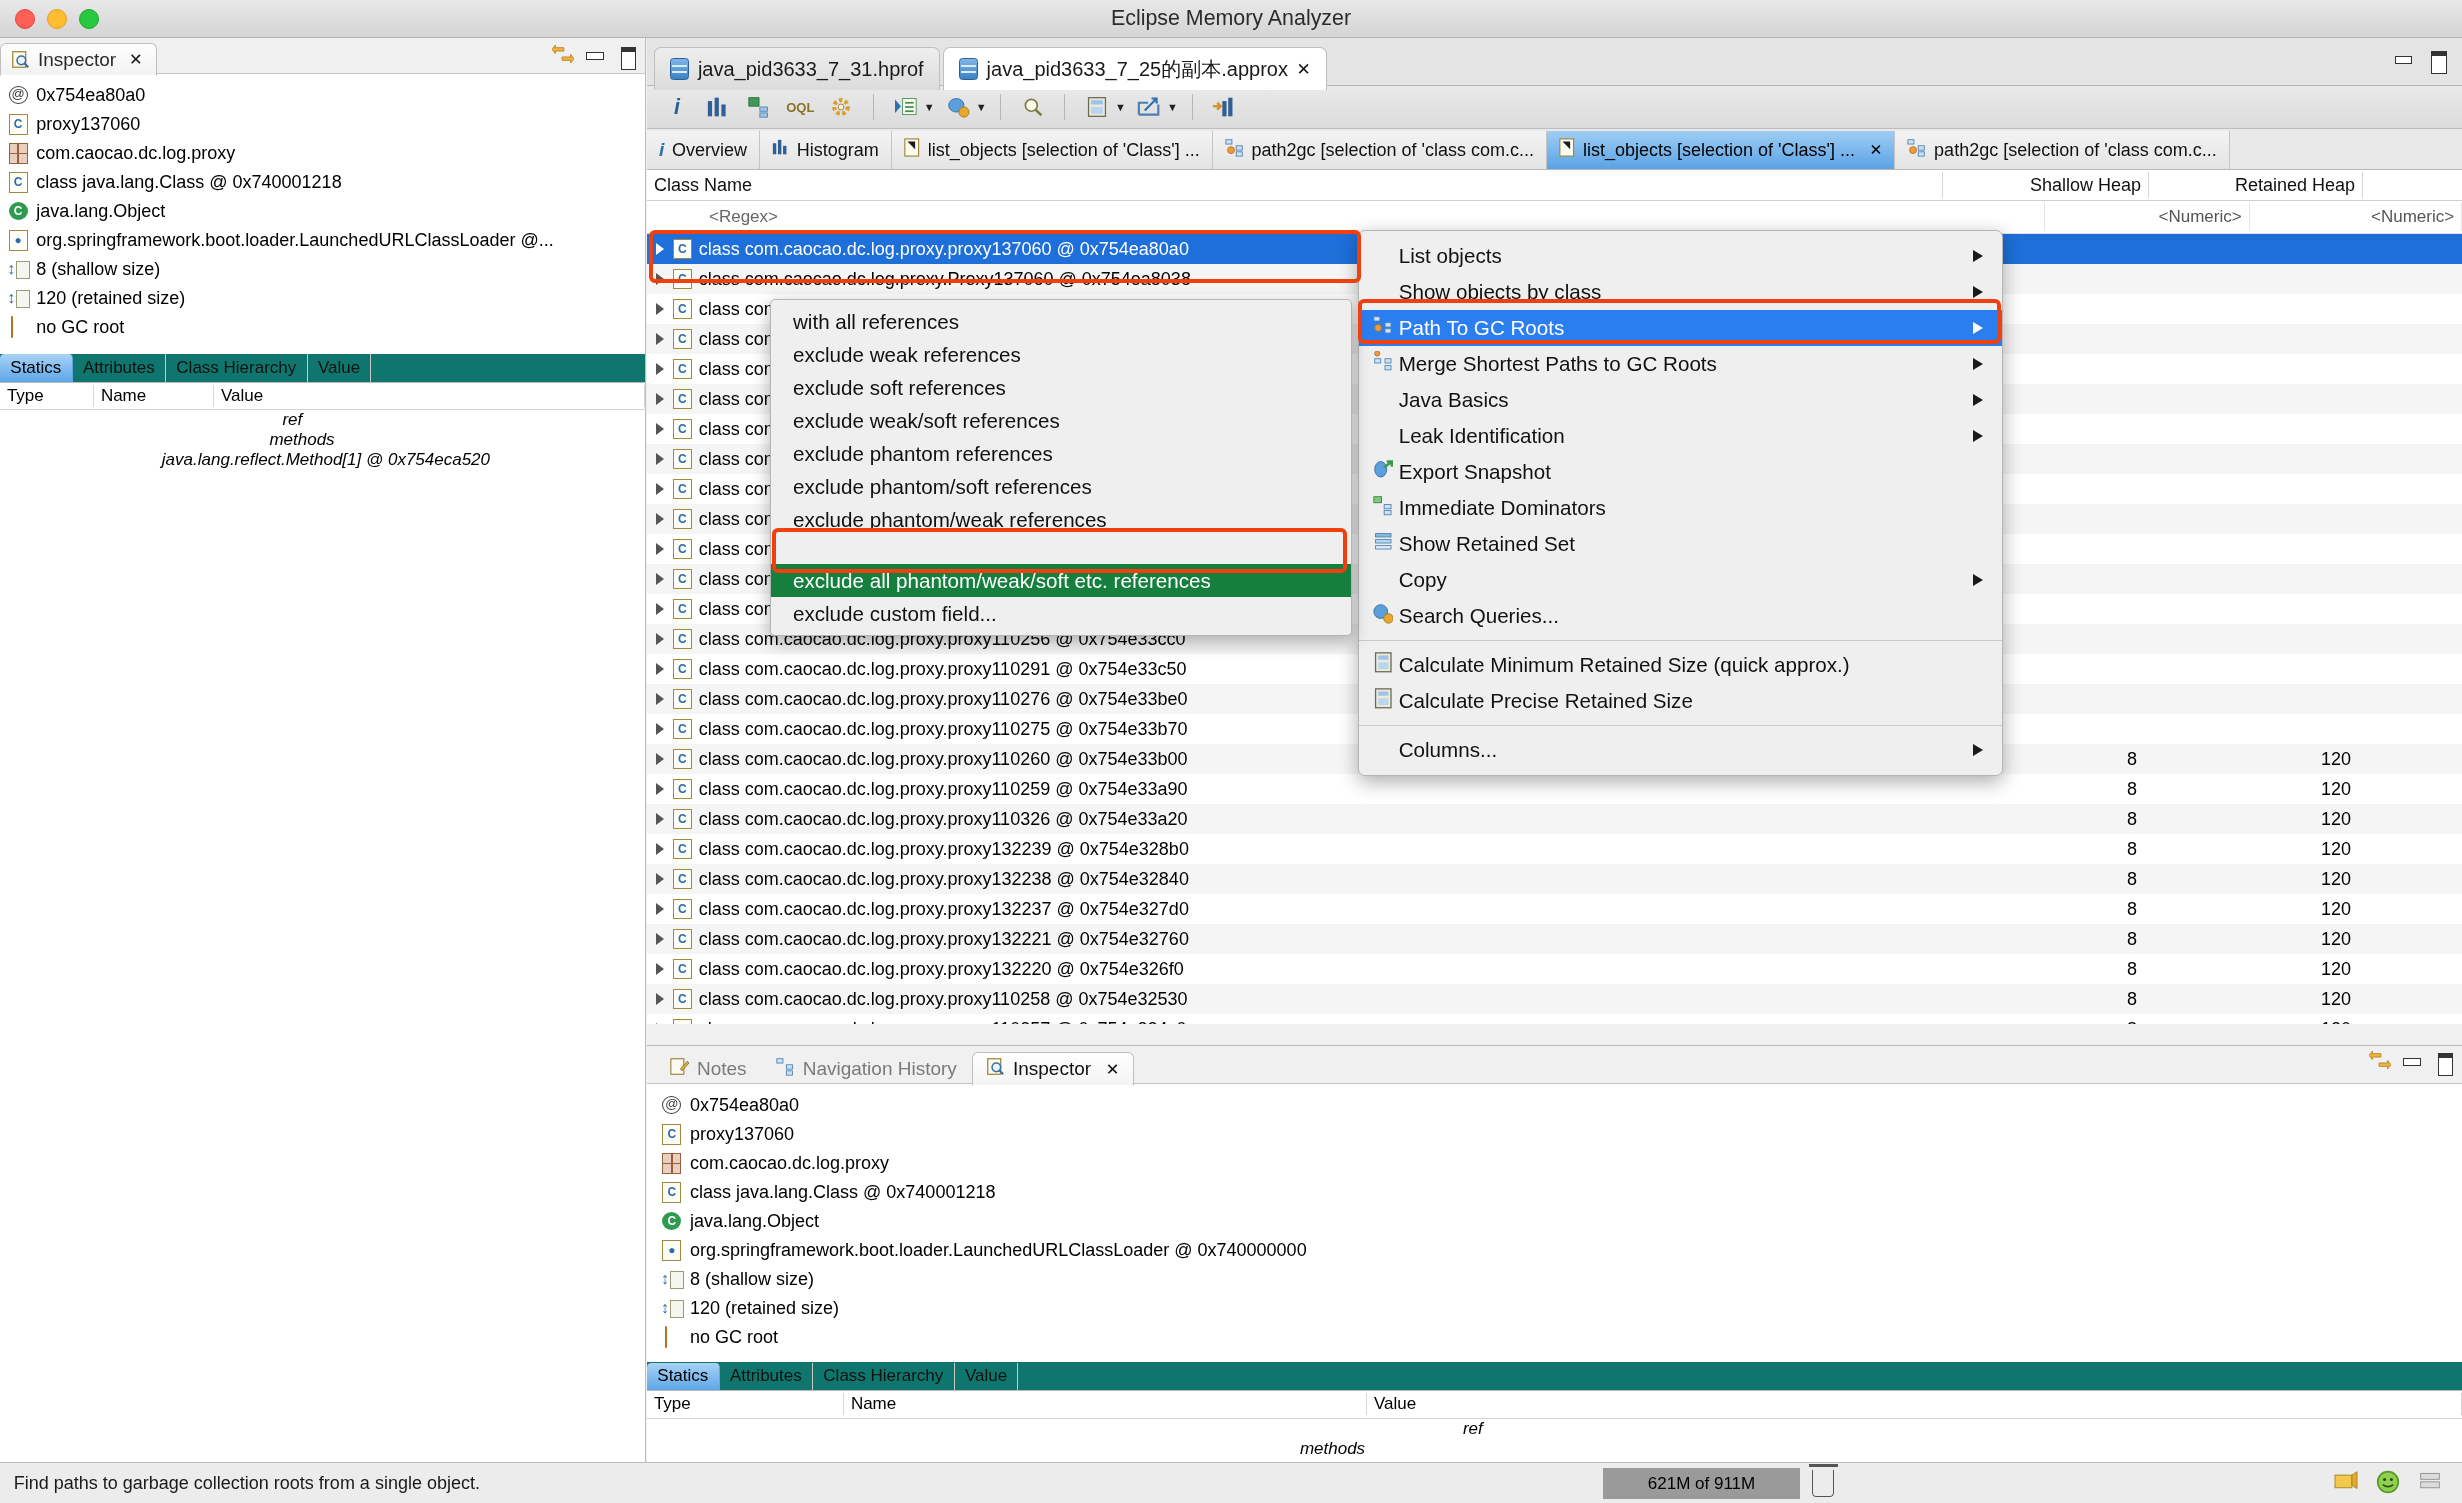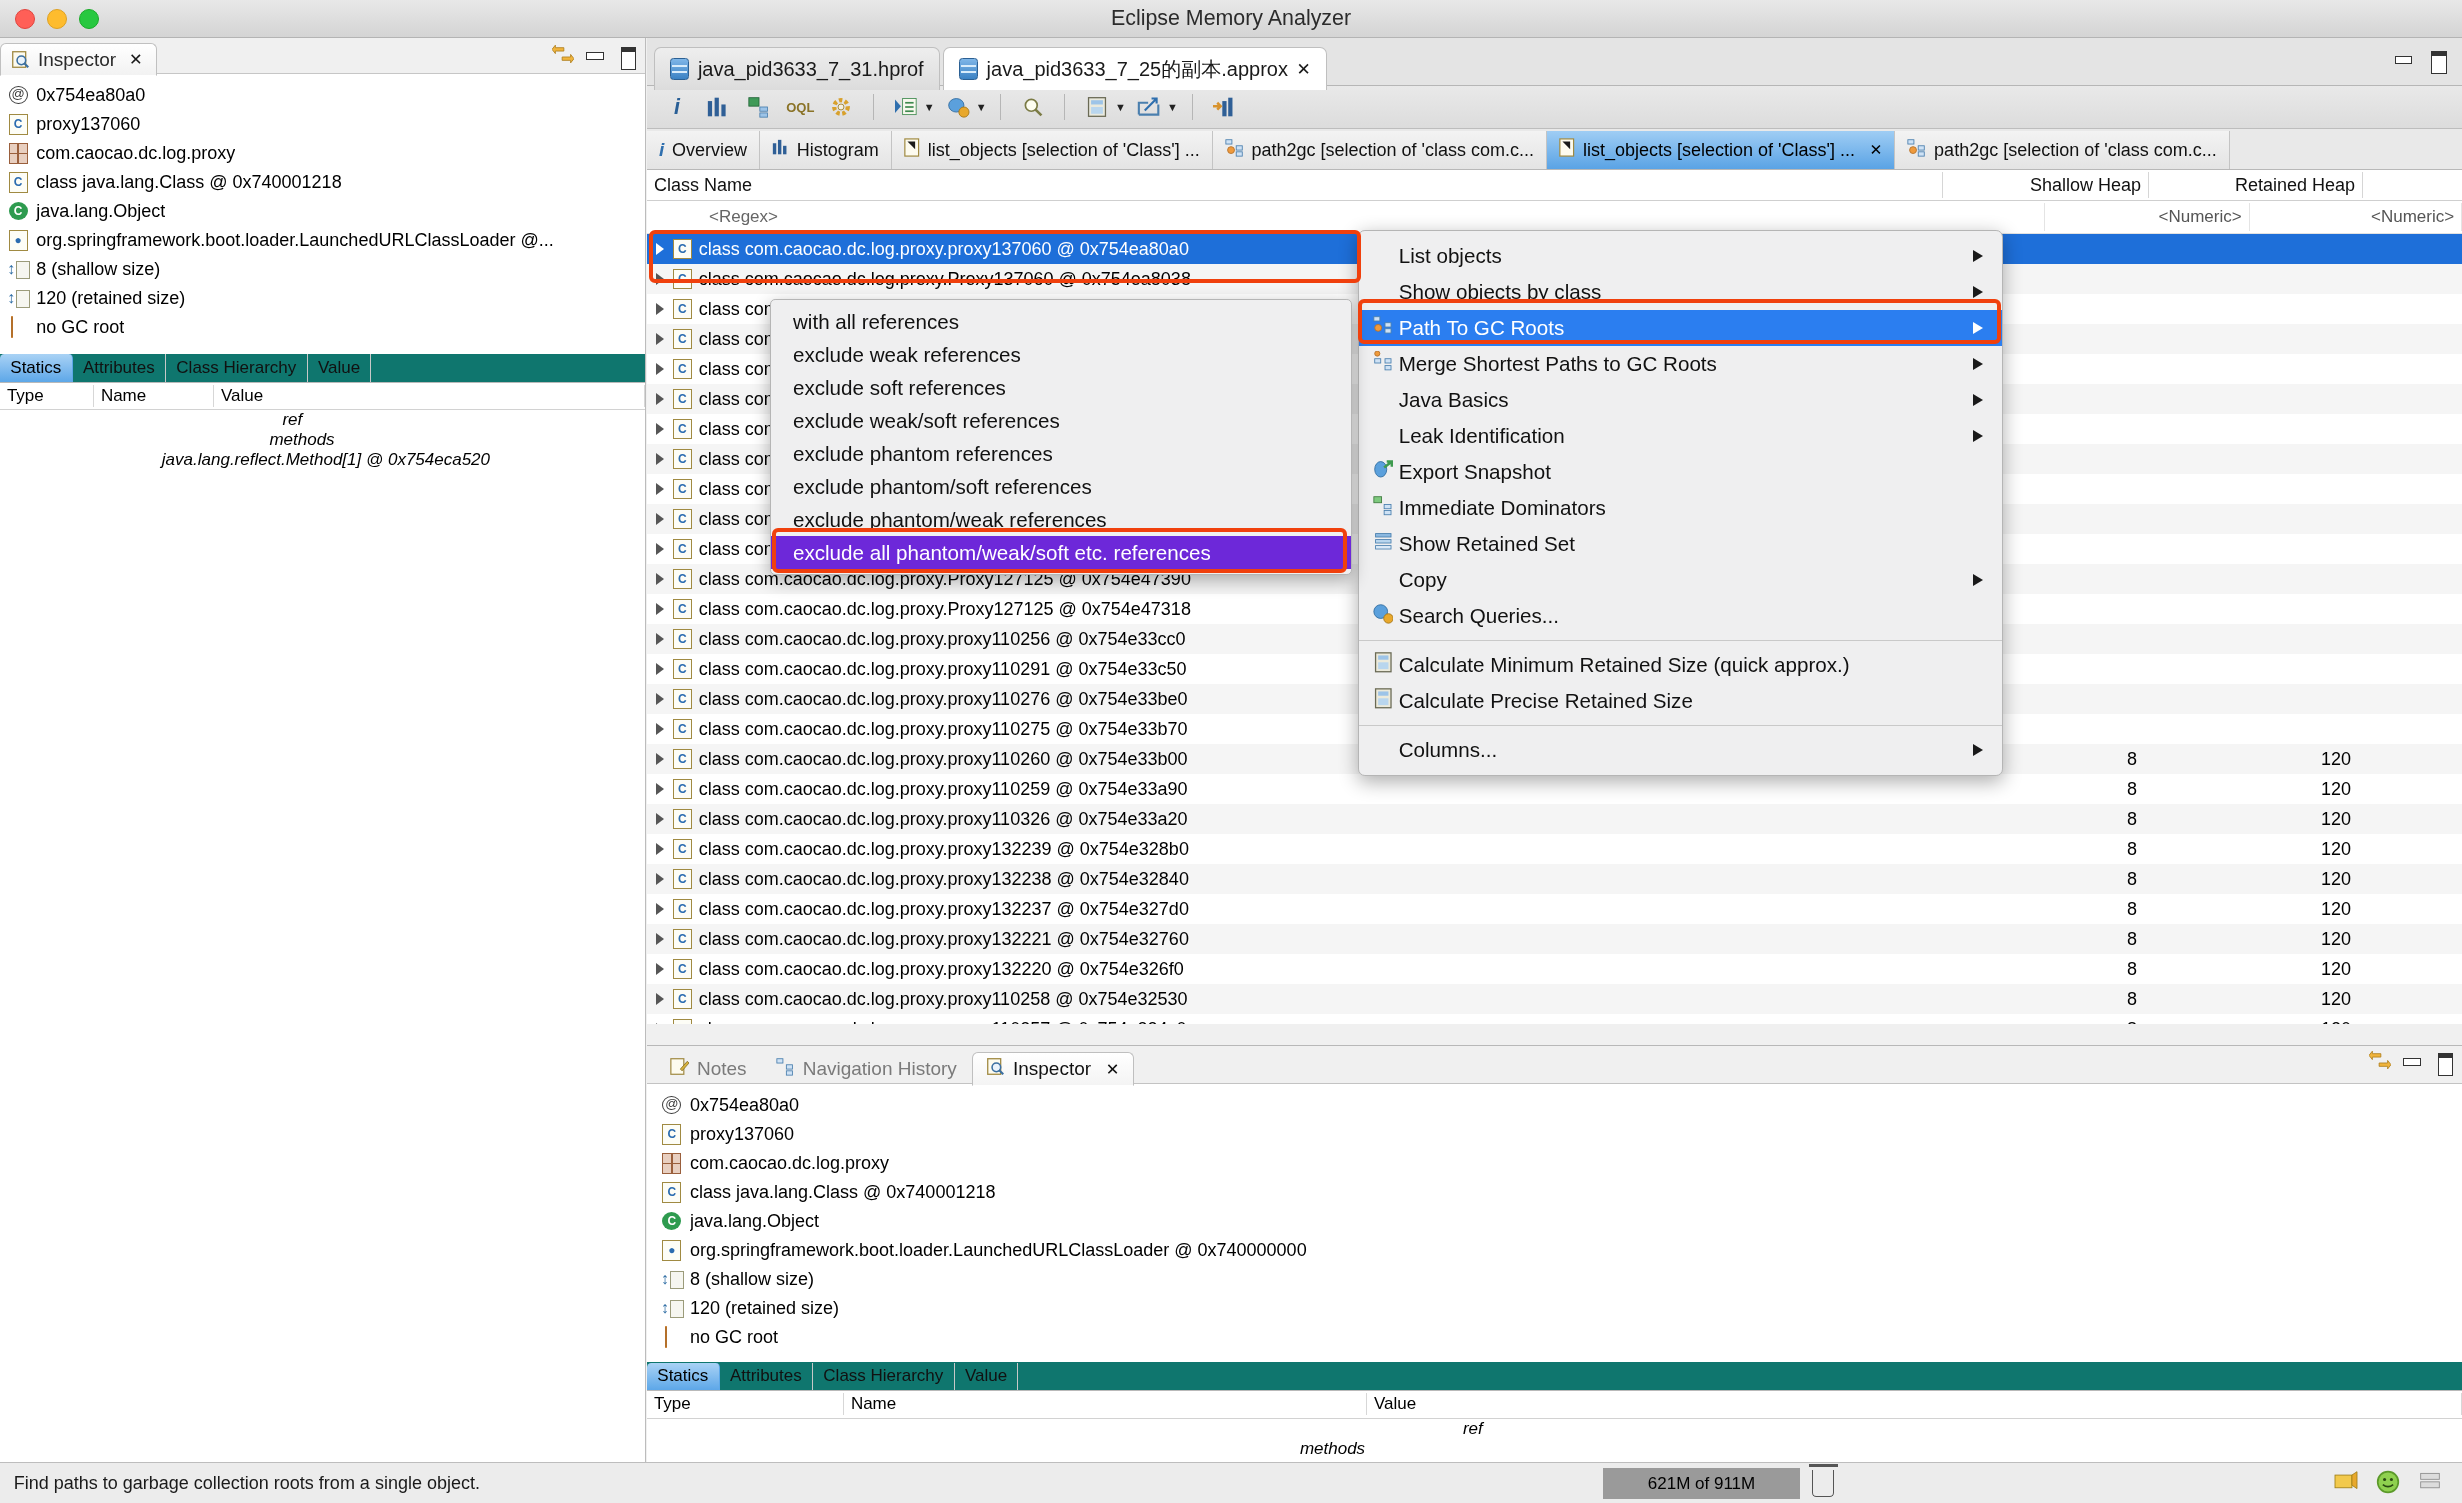--- a/index.html
+++ b/index.html
@@ -280,21 +280,21 @@
   .menu-sep { height: 0.9px; background: #c9c9c9; margin: 6px 0; }
 
   
   .submenu {
     position: absolute; background: #efeff0;
     border: 0.9px solid #b5b5b5; border-radius: 5.1px;
     box-shadow: 0 5.1px 17px rgba(0,0,0,0.30);
     padding: 5.1px 0; font-size: 20.6px; color: #111;
   }
   .smi { height: 33px; display: flex; align-items: center; padding: 0 22px; white-space: nowrap; }
-  .smi.sel { background: #6d28d9; color: #fff; }
+  .smi.sel { background: #15803d; color: #fff; margin-top: 28px; }
 
   
   #bottom-panel {
     position: absolute; left: 647px; top: 1045px;
     width: 1815px; height: 417px; background: #ffffff;
     border-top: 0.9px solid #b8b8b8;
   }
   .bp-tabrow {
     display: flex; align-items: flex-end; height: 38px;
     background: #f0f0f0; border-bottom: 0.9px solid #c3c3c3; position: relative;
@@ -1065,20 +1065,23 @@
         <span>exclude phantom references</span>
       </div>
       <div class="smi">
         <span>exclude phantom/soft references</span>
       </div>
       <div class="smi">
         <span>exclude phantom/weak references</span>
       </div>
       <div class="smi sel">
         <span>exclude all phantom/weak/soft etc. references</span>
+      </div>
+      <div class="smi">
+        <span>exclude custom field...</span>
       </div>
     </div>
 
   <div class="redbox" style="left:649px;  top:230px;  width:712px;  height:53px;"></div>
   <div class="redbox" style="left:1358px; top:299px;  width:643px;  height:45px;"></div>
   <div class="redbox" style="left:772px;  top:528px;  width:575px;  height:45px;"></div>
 
   <div id="statusbar">
     <span style="margin-left:13.7px;">Find paths to garbage collection roots from a single object.</span>
     <div class="heapbar">

